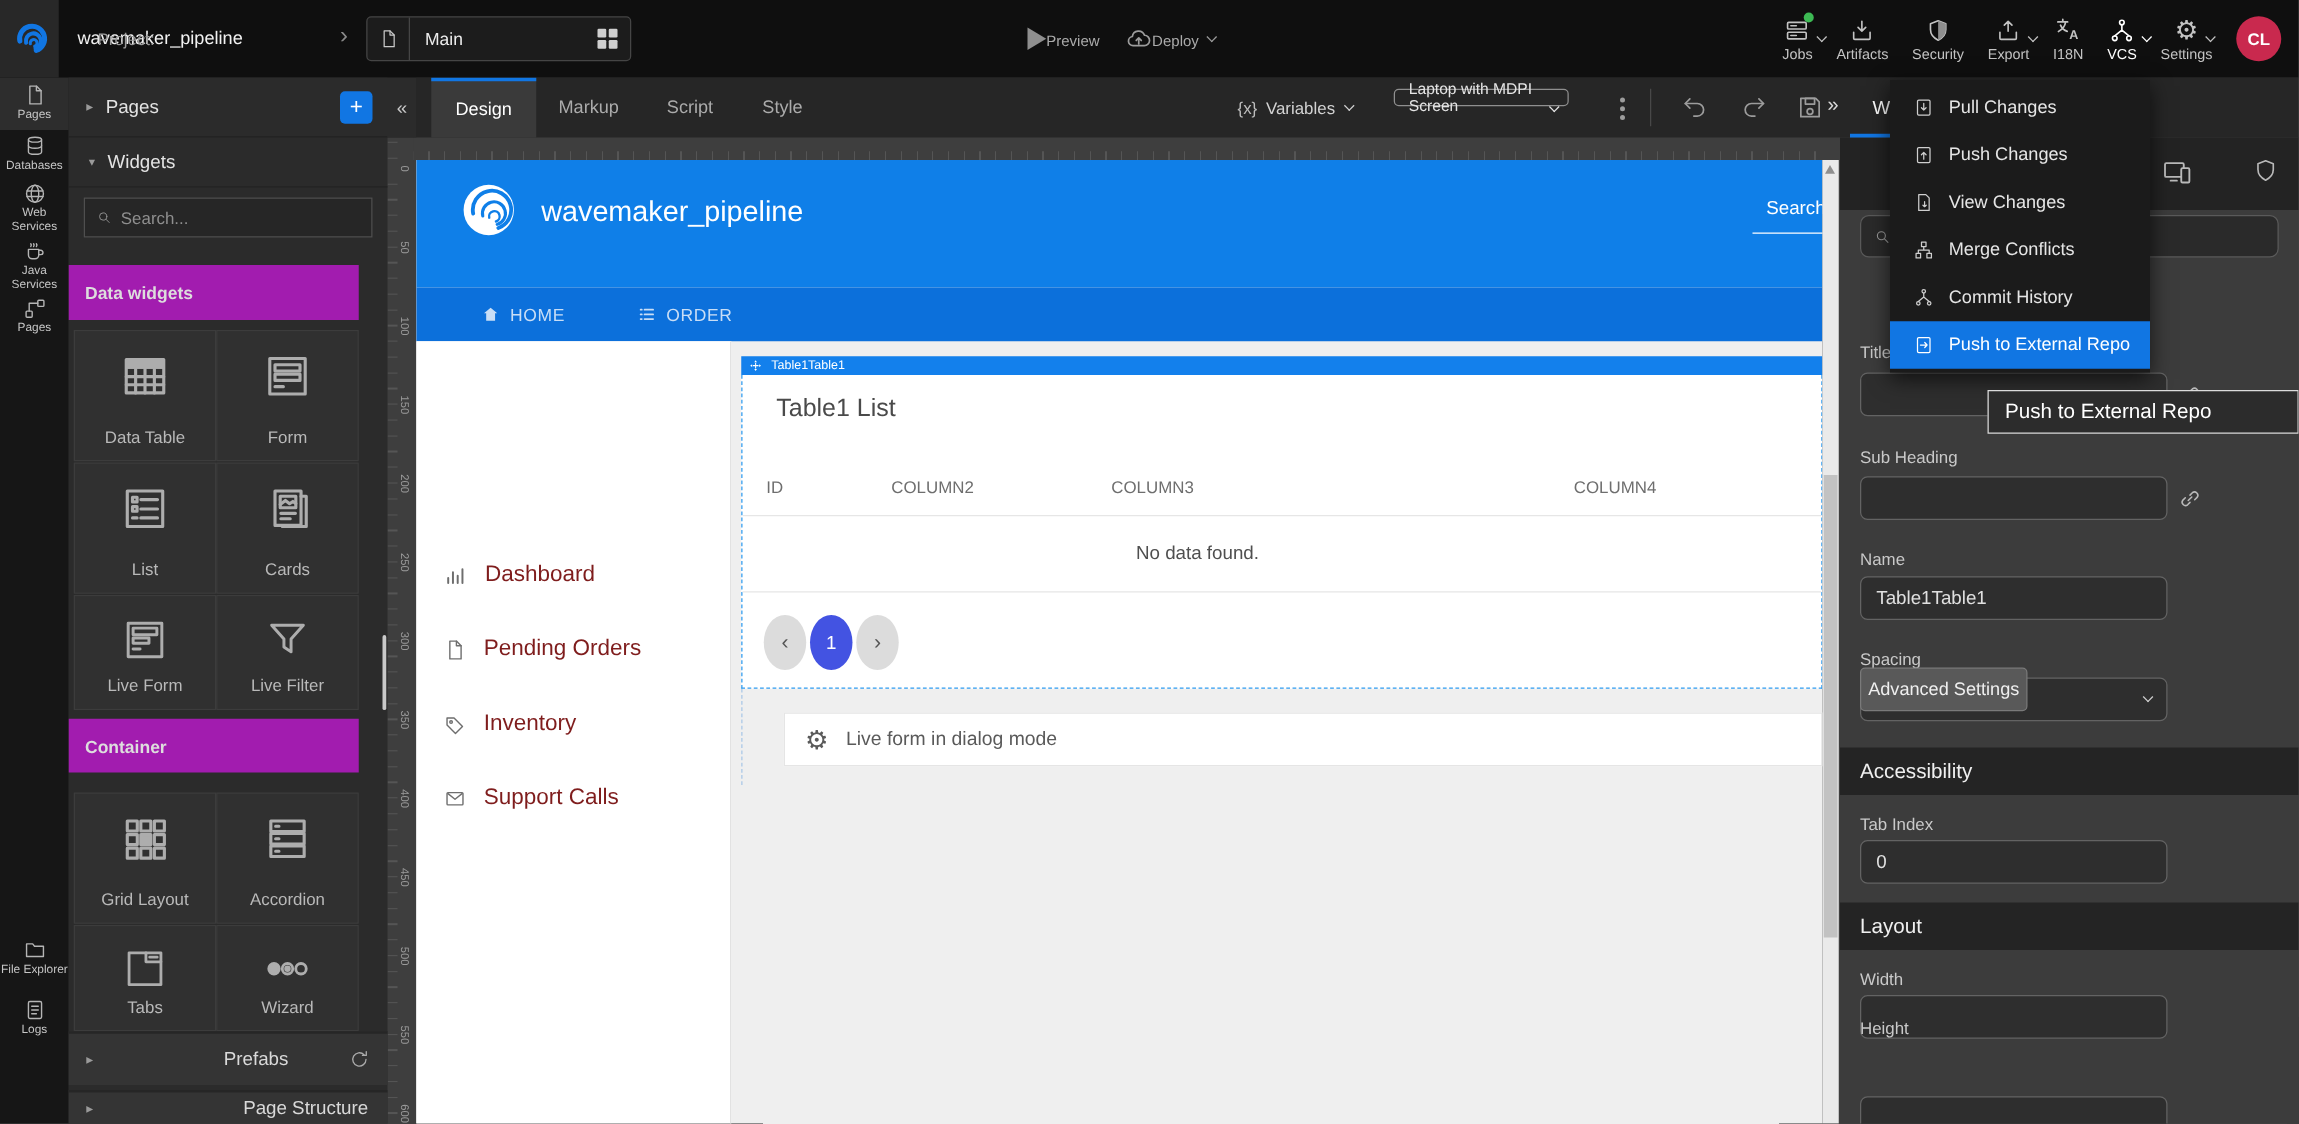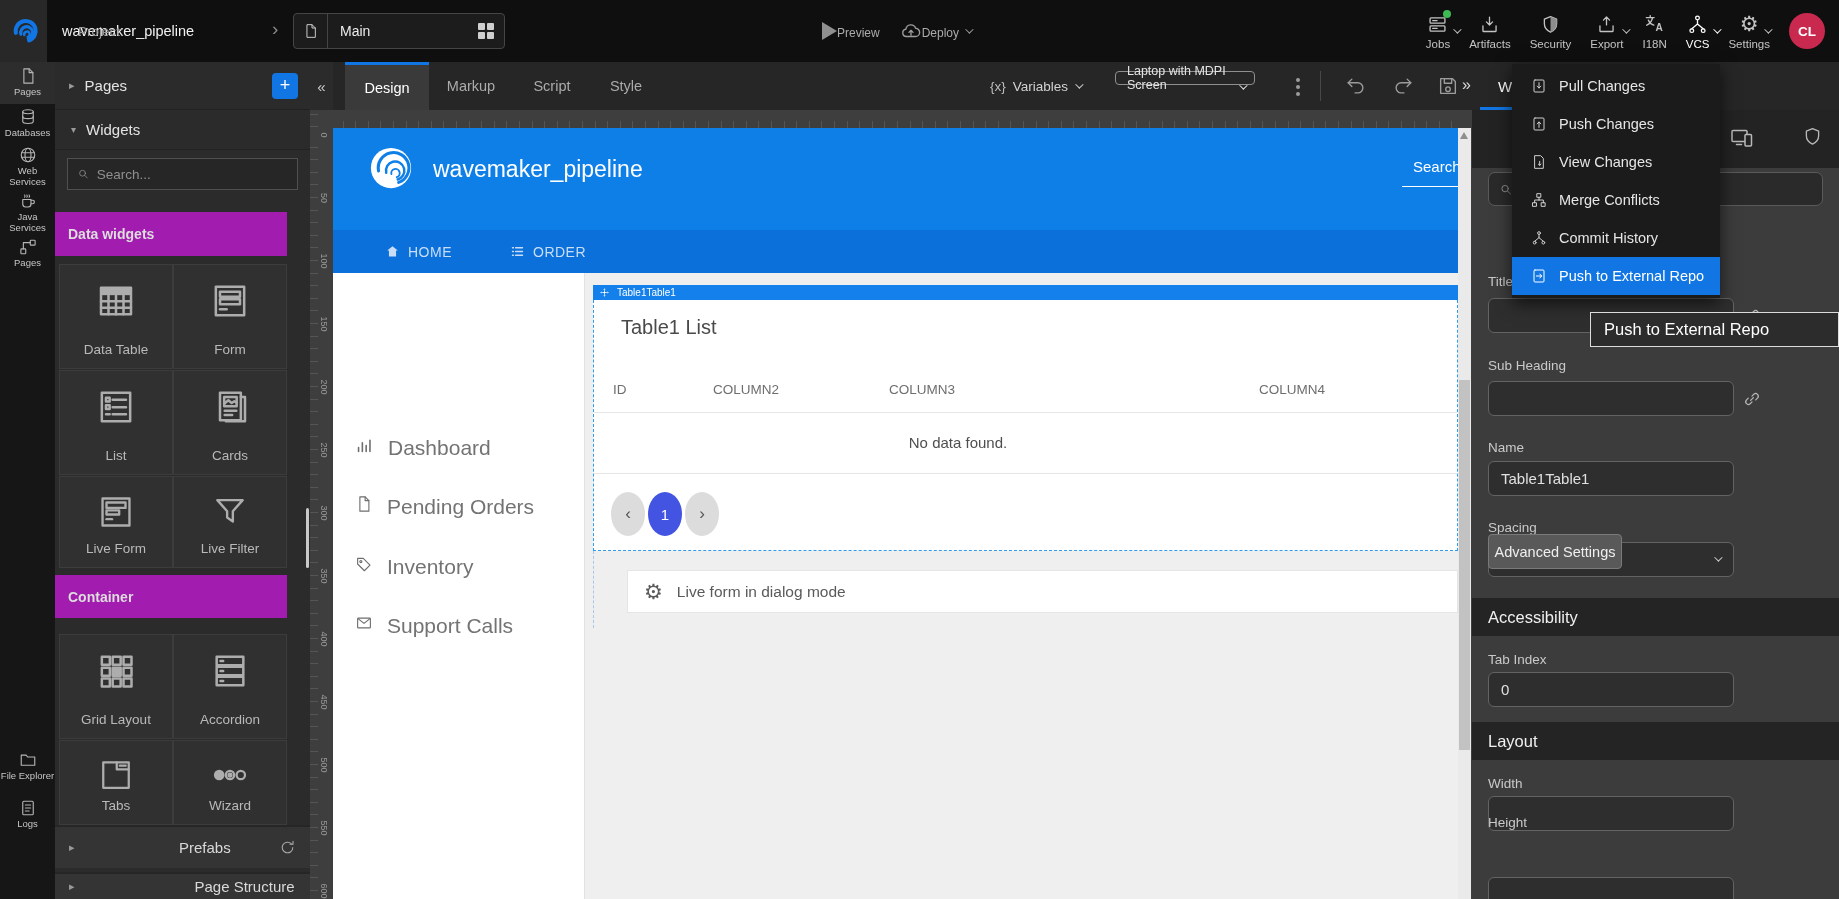--- a/index.html
+++ b/index.html
@@ -90,21 +90,21 @@
     background-image:repeating-linear-gradient(to right, transparent 0 11.6px, #555 11.6px 12.6px); background-size:100% 7px; background-position:0 11px; background-repeat:no-repeat; }
   .app { position:absolute; left:23px; top:18px; width:1125px; height:771px; background:#EFEFEF; overflow:hidden; }
   .app-header { position:absolute; left:0; top:0; width:100%; height:102px; background:var(--app-header-blue,#0F7FE8); }
   .app-logo { position:absolute; left:35px; top:17px; width:46px; height:46px; }
   .app-title { position:absolute; left:100px; top:28px; color:#FFF; font-size:23px; font-weight:400; }
   .app-search { position:absolute; left:1080px; top:30px; color:#FFF; font-size:15px; }
   .app-search-line { position:absolute; left:1069px; top:58px; width:60px; height:1px; background:#FFF; }
   .app-nav { position:absolute; left:0; top:102px; width:100%; height:43px; background:var(--app-nav-blue,#0C70DB); display:flex; align-items:center; }
   .nav-item { display:flex; align-items:center; gap:8px; color:#C9DEF6; font-size:14px; font-weight:500; letter-spacing:.5px; }
   .side-nav { position:absolute; left:0; top:145px; width:252px; height:626px; background:#FFF; border-right:1px solid #E2E2E2; }
-  .sn-item { position:absolute; left:0; width:252px; height:34px; display:flex; align-items:flex-start; gap:14px; padding-left:22px; color:#737373; font-size:21px; cursor:pointer; }
+  .sn-item { position:absolute; left:0; width:252px; height:34px; display:flex; align-items:flex-end; gap:14px; padding-left:22px; color:#7f1d1d; font-size:18px; cursor:pointer; }
   .sn-item svg { color:#6E6E6E; }
   .widget-bar { position:absolute; left:260px; top:157px; width:865px; height:15px; background:var(--selection-blue,#1380EC); display:flex; align-items:center; gap:7px; padding-left:6px; cursor:move; }
   .widget-bar span { color:#FFF; font-size:10px; }
   .widget { position:absolute; left:260px; top:172px; width:865px; height:251px; background:#FFF; border:1px dashed #2E9BF0; border-top:none; }
   .w-title { position:absolute; left:27px; top:16px; color:#4A4A4A; font-size:20px; }
   .w-col { position:absolute; top:82px; color:#6E6E6E; font-size:13.5px; }
   .w-sep { position:absolute; left:0; width:100%; height:1px; background:#E6E6E6; }
   .w-empty { position:absolute; left:364px; top:134px; transform:translateX(-50%); color:#4F4F4F; font-size:15px; }
   .pg { position:absolute; top:192px; width:34px; height:44px; border-radius:50%; background:#DCDCDC; display:flex; align-items:center; justify-content:center; color:#555; font-size:17px; cursor:pointer; }
   .pg.active { background:var(--pagination-active-blue,#4353E2); color:#FFF; font-size:15px; }

